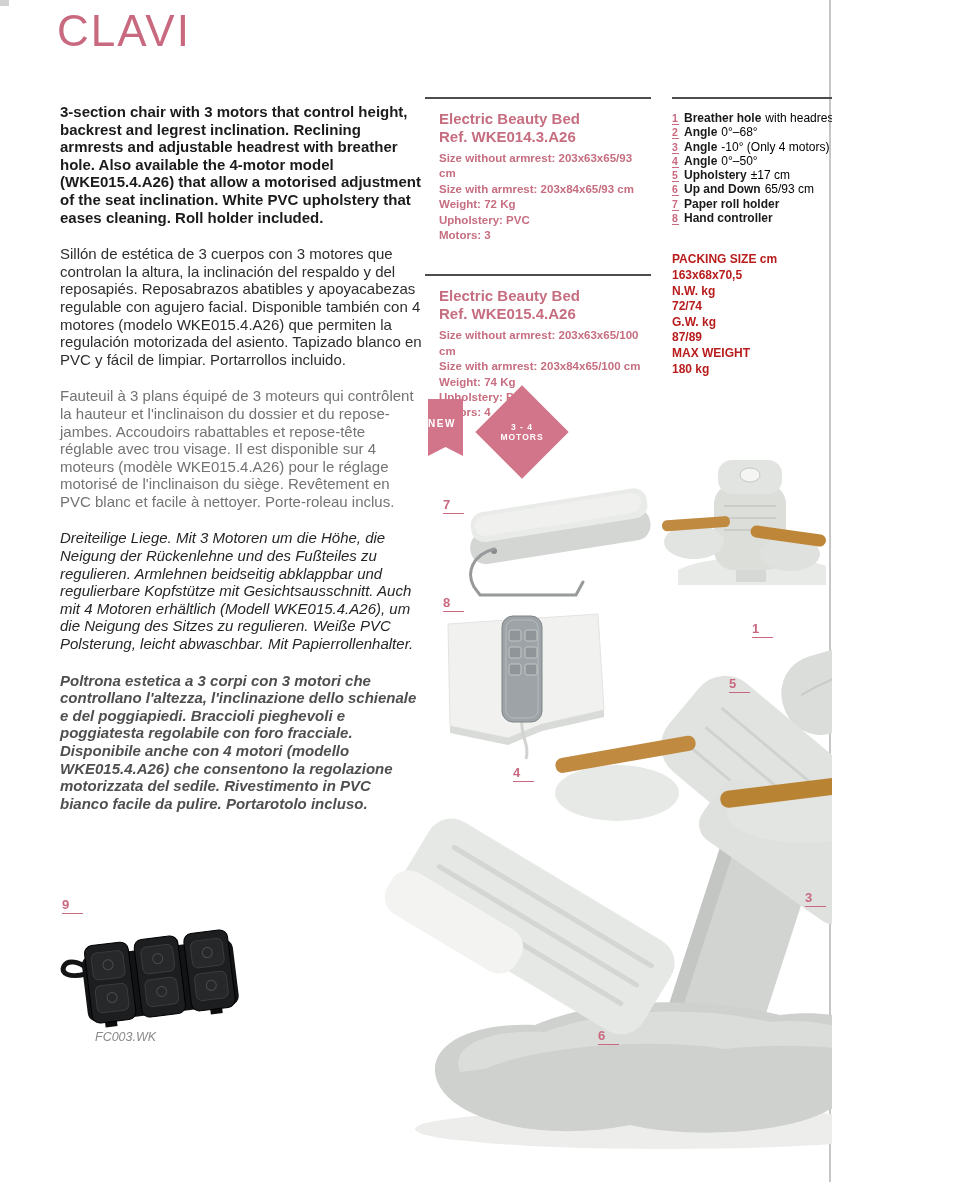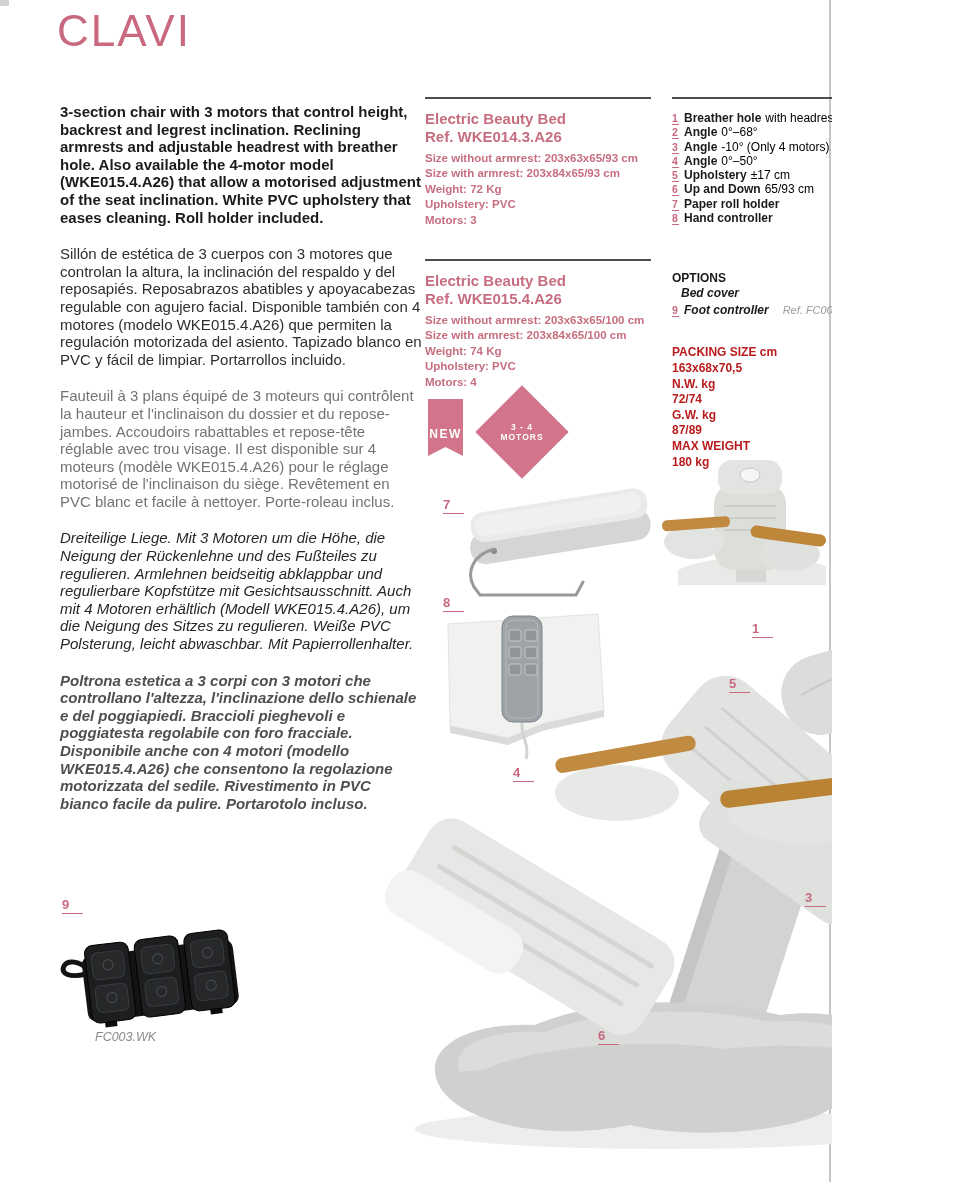--- a/index.html
+++ b/index.html
@@ -22,33 +22,33 @@
   .desc-en{font-weight:700;color:#1b1b1b;}
   .desc-es{font-weight:400;color:#2e2e2e;}
   .desc-fr{font-weight:400;color:#737373;}
   .desc-de{font-style:italic;color:#262626;}
   .desc-it{font-style:italic;color:#4f4f4f;font-weight:bold;}
 
   
   .col-mid{position:absolute;left:425px;top:97px;width:226px;}
   .rule{border-top:2px solid #4d4d4d;height:0;}
   .rule-2{margin-top:31px;}
-  .product{padding-top:11px;}
+  .product{padding-top:11px;margin-left:14px;}
   .product-name,.product-ref{font-size:15px;font-weight:700;color:#c66e80;line-height:18px;}
   .product-specs{margin-top:5px;}
   .spec-line{font-size:11.5px;font-weight:700;color:#c66e80;line-height:15.4px;}
 
   
   .ribbon{
     position:absolute;left:428px;top:399px;width:35px;height:57px;background:#d2758a;
     clip-path:polygon(0 0,100% 0,100% 100%,50% 84%,0 100%);
   }
   .ribbon-text{
-    position:absolute;left:0;top:28px;width:100%;text-align:center;
-    color:#fff;font-size:12px;font-weight:700;letter-spacing:1.5px;
+    position:absolute;left:0;top:19px;width:100%;text-align:left;
+    color:#fff;font-size:10px;font-weight:700;letter-spacing:1.5px;
   }
   .diamond{
     position:absolute;left:489px;top:399px;width:66px;height:66px;background:#d2758a;
     transform:rotate(45deg);
   }
   .diamond-text{
     position:absolute;left:0;top:0;width:66px;height:66px;transform:rotate(-45deg);
     display:flex;flex-direction:column;align-items:center;justify-content:center;
     color:#fff;font-size:8.5px;font-weight:700;letter-spacing:1px;line-height:10.5px;text-align:center;
   }
@@ -140,27 +140,20 @@
       <div class="feat-row"><span class="feat-num">1</span><span class="feat-label">Breather hole</span><span class="feat-detail">with headrest cushion</span></div>
       <div class="feat-row"><span class="feat-num">2</span><span class="feat-label">Angle</span><span class="feat-detail">0°–68°</span></div>
       <div class="feat-row"><span class="feat-num">3</span><span class="feat-label">Angle</span><span class="feat-detail">-10° (Only 4 motors)</span></div>
       <div class="feat-row"><span class="feat-num">4</span><span class="feat-label">Angle</span><span class="feat-detail">0°–50°</span></div>
       <div class="feat-row"><span class="feat-num">5</span><span class="feat-label">Upholstery</span><span class="feat-detail">±17 cm</span></div>
       <div class="feat-row"><span class="feat-num">6</span><span class="feat-label">Up and Down</span><span class="feat-detail">65/93 cm</span></div>
       <div class="feat-row"><span class="feat-num">7</span><span class="feat-label">Paper roll holder</span></div>
       <div class="feat-row"><span class="feat-num">8</span><span class="feat-label">Hand controller</span></div>
     </div>
 
-    <div class="options">
-      <div class="options-heading">OPTIONS</div>
-      <div class="bed-cover">Bed cover</div>
-      <div class="foot-row">
-        <span class="feat-num">9</span><span class="foot-label">Foot controller</span><span class="foot-ref">Ref. FC003.WK/FC004.WK</span>
-      </div>
-    </div>
 
     <div class="packing">
       <div>PACKING SIZE cm</div>
       <div>163x68x70,5</div>
       <div>N.W. kg</div>
       <div>72/74</div>
       <div>G.W. kg</div>
       <div>87/89</div>
       <div>MAX WEIGHT</div>
       <div>180 kg</div>

